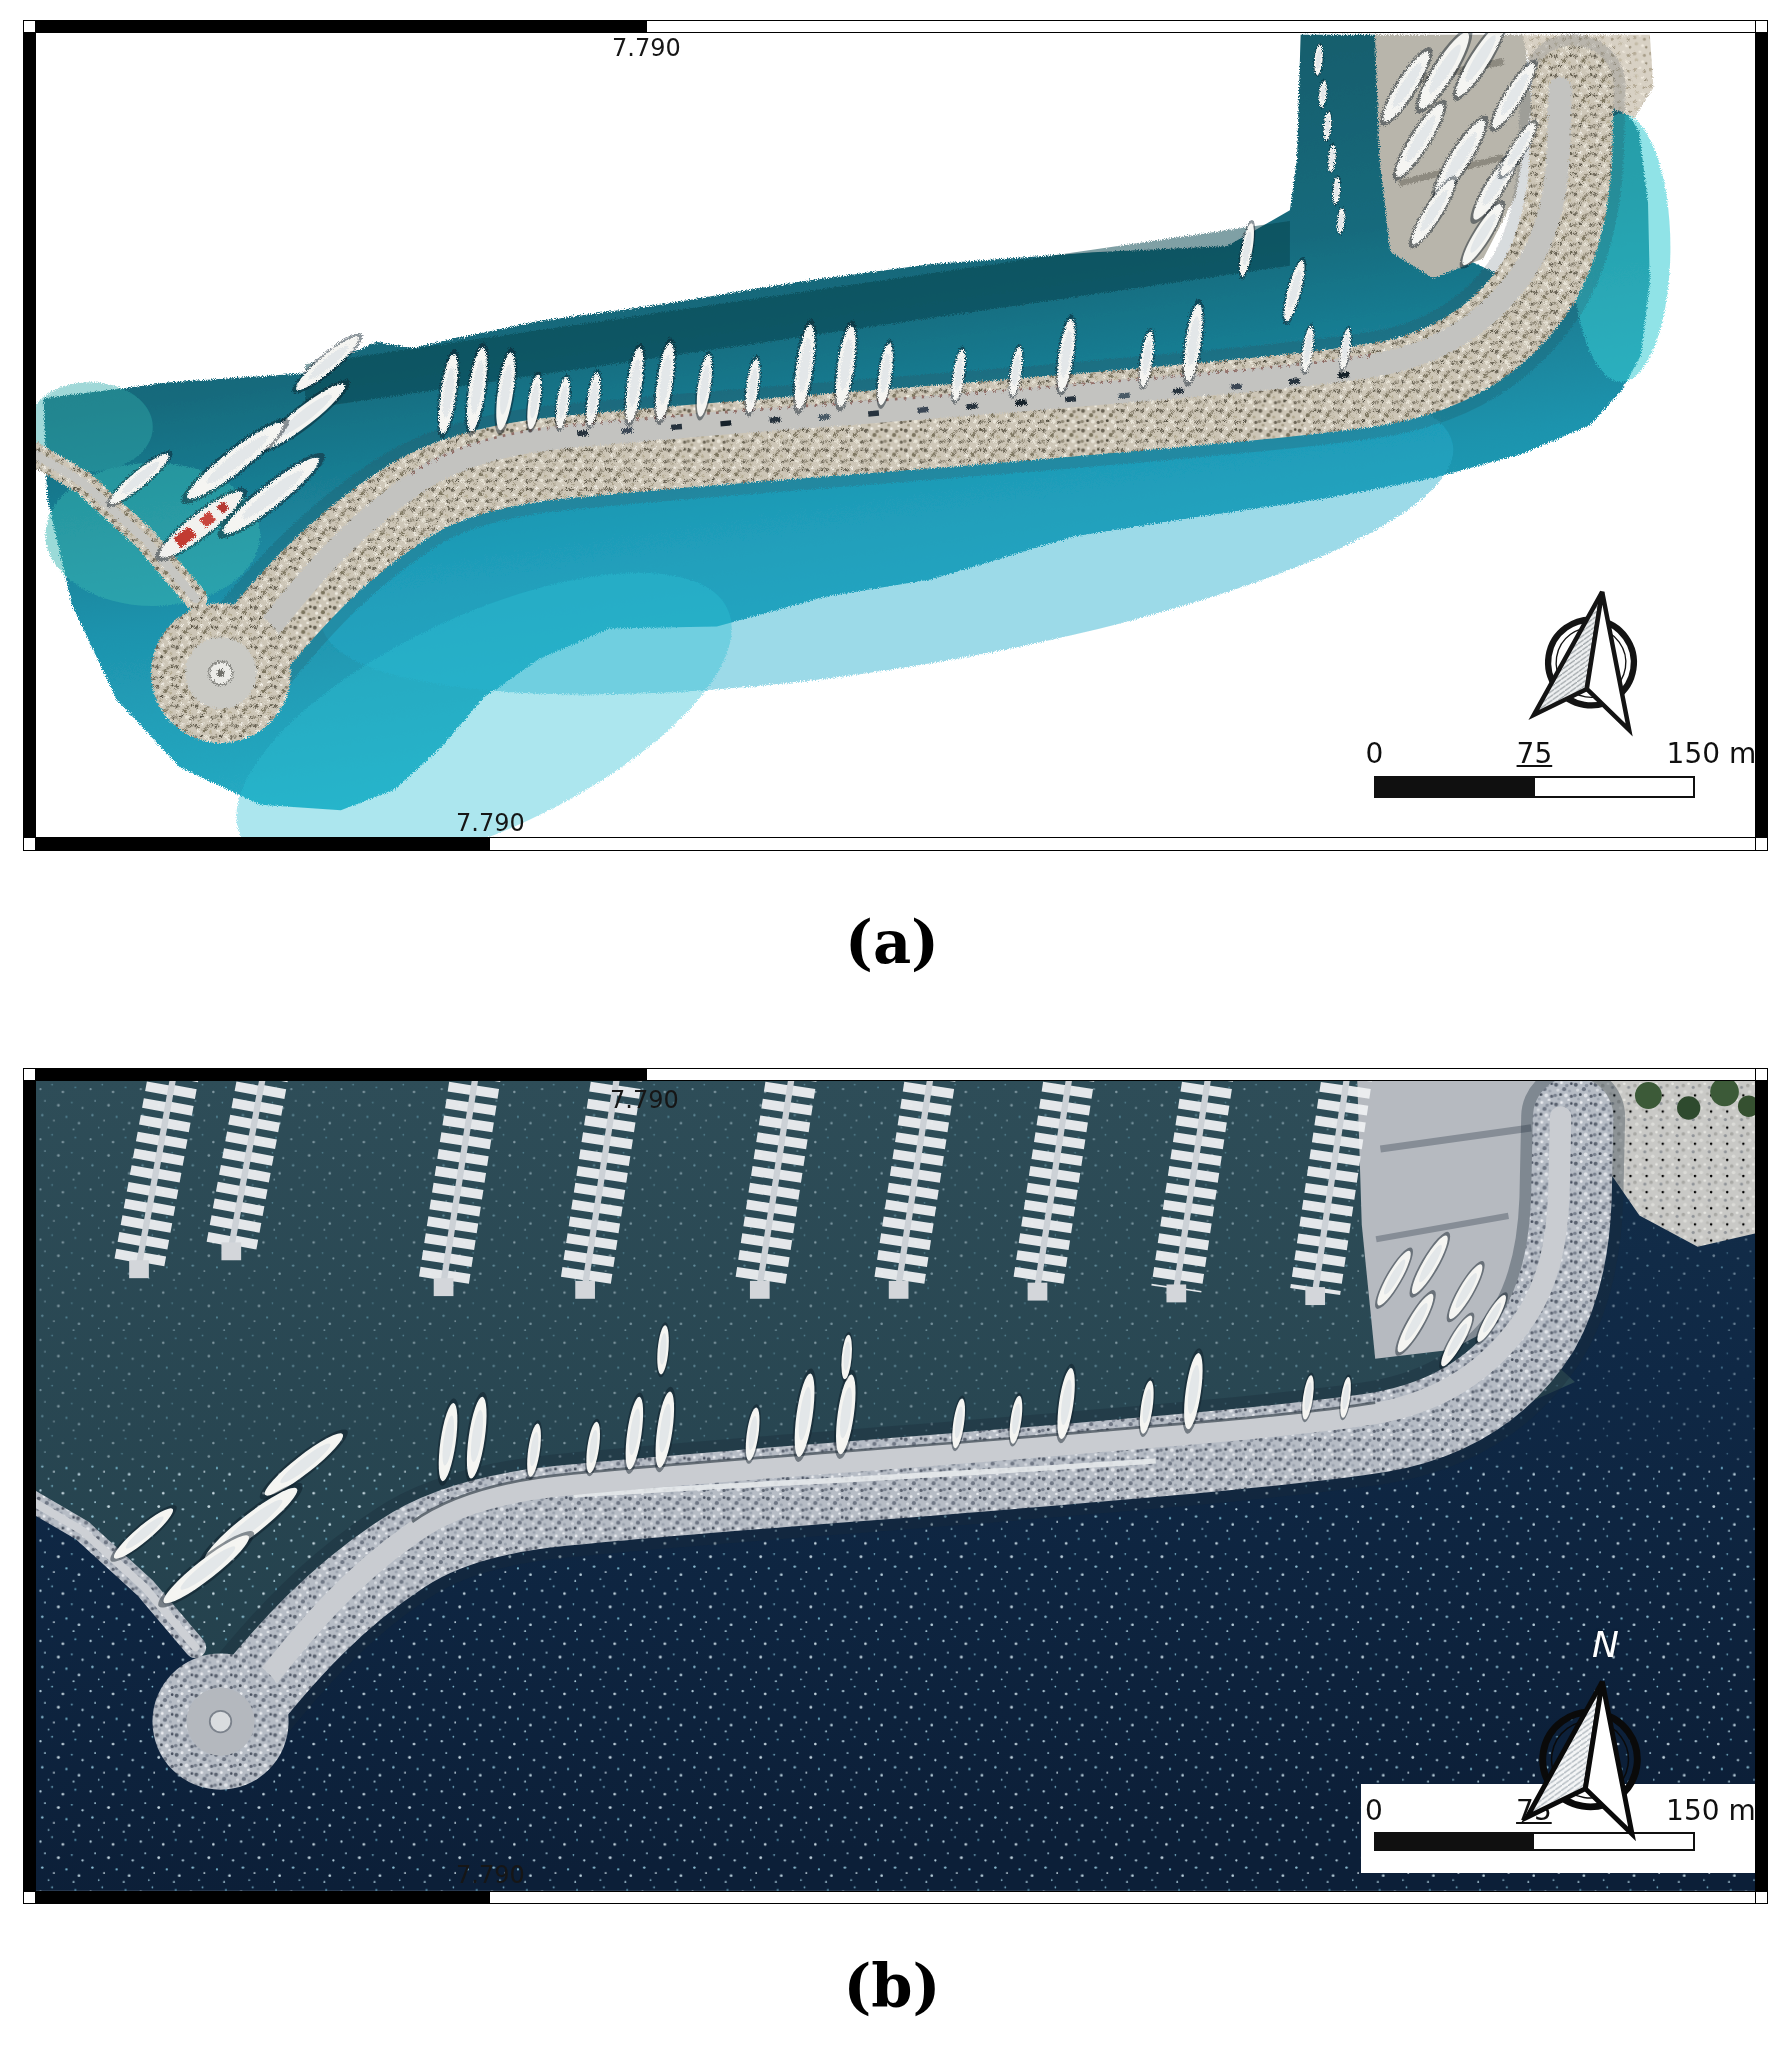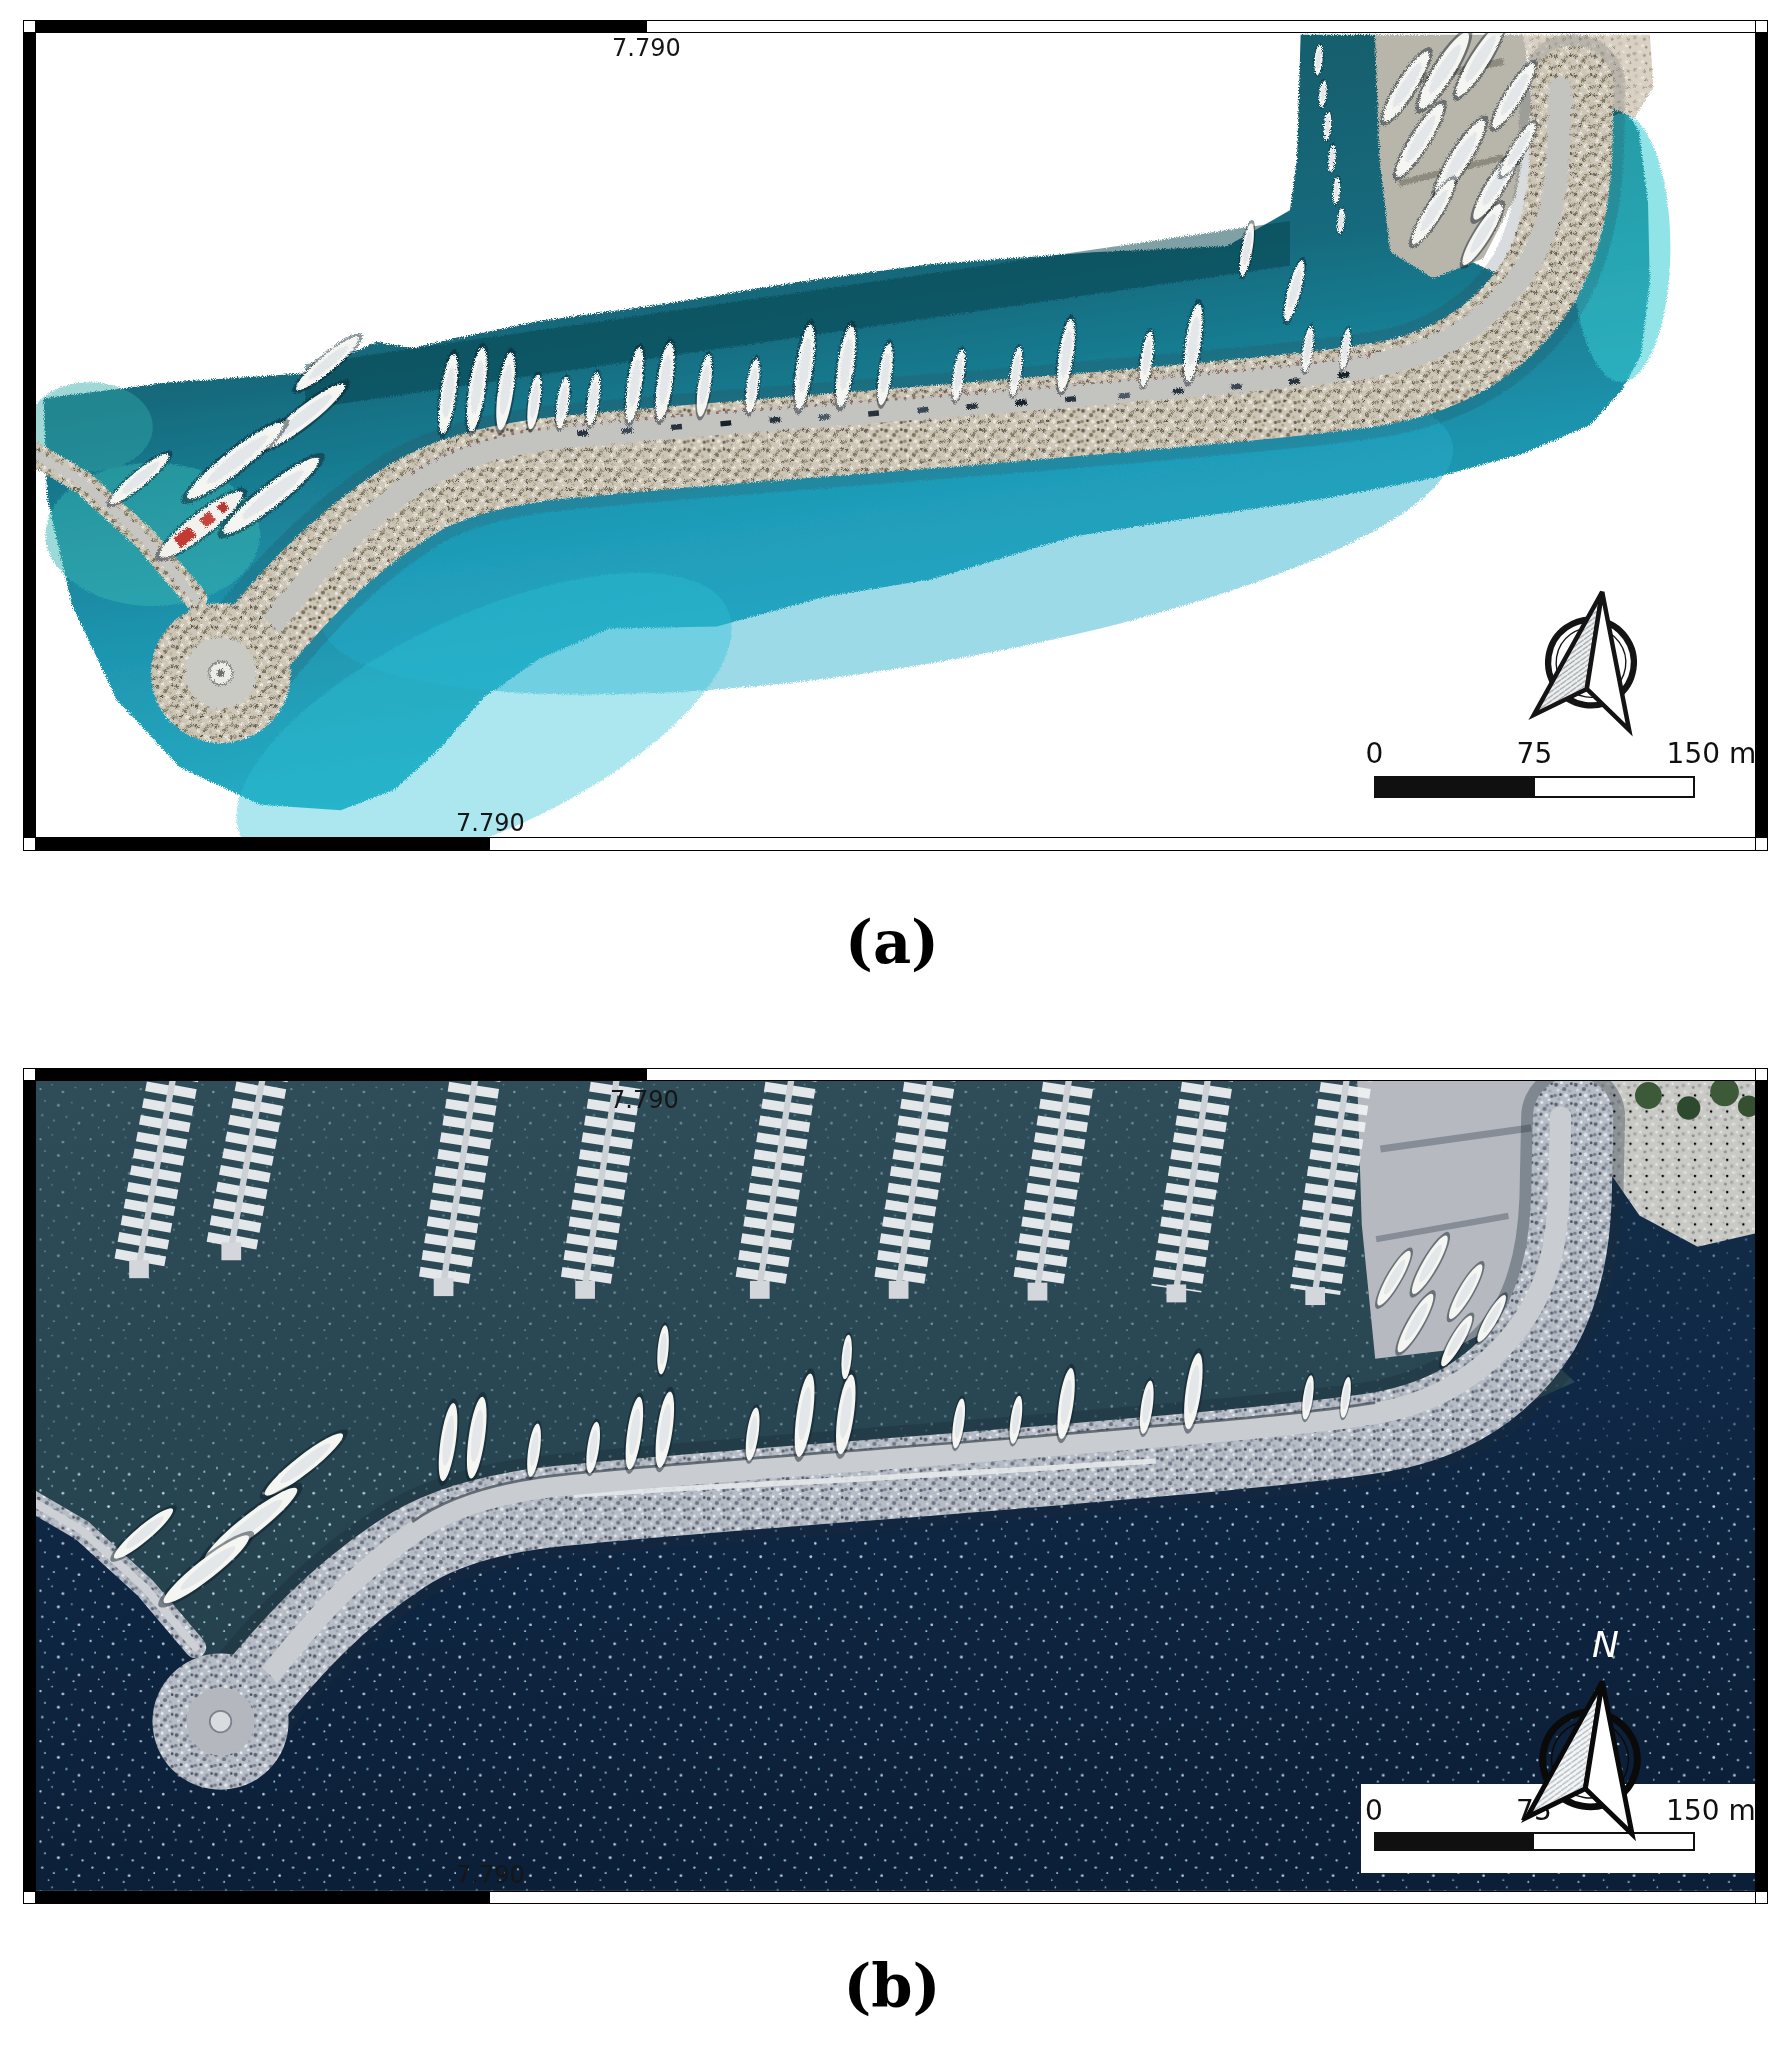--- a/index.html
+++ b/index.html
@@ -22,21 +22,21 @@
   .caption{position:absolute;left:0;right:0;text-align:center;font-family:"DejaVu Serif",serif;
     font-weight:bold;font-size:59px;color:#000;}
   .cap-a{top:908px;}
   .cap-b{top:1952px;}
   .north{position:absolute;z-index:4;}
   .n-label{position:absolute;transform:translateX(-50%);font-style:italic;font-size:36px;color:#ffffff;z-index:4;
     text-shadow:0 0 2.7px rgba(0,0,0,.55);}
   .sb{position:absolute;width:321px;z-index:4;}
   .sb-labels{position:relative;height:32px;font-size:28px;color:#101010;}
   .sb-labels span{position:absolute;transform:translateX(-50%);white-space:nowrap;}
-  .sb-t0{left:0;} .sb-t1{left:160px;} .sb-t2{left:337px;}
+  .sb-t0{left:0;} .sb-t1{left:160px;text-decoration:underline;} .sb-t2{left:337px;}
   .sb-bar{height:21.5px;margin-top:7.2px;border:2.7px solid #101010;box-sizing:border-box;display:flex;background:#fff;}
   .sb-black{width:50%;background:#101010;}
   .sb-white{width:50%;background:#ffffff;}
   .sb-box{position:absolute;left:1325px;top:703px;width:395px;height:89px;background:#ffffff;z-index:3;}
   .sb-box .sb{left:12.5px;top:9.9px;}
   .sb-box .sb-bar{height:19.7px;margin-top:5.4px;}
 </style>
 </head>
 <body>
 

